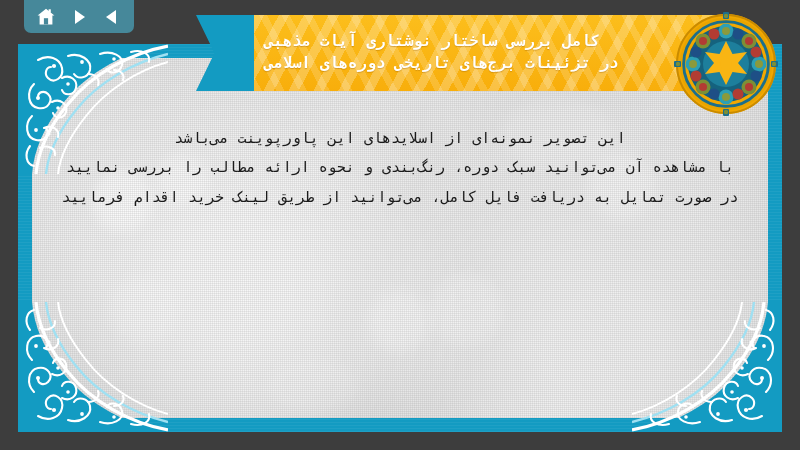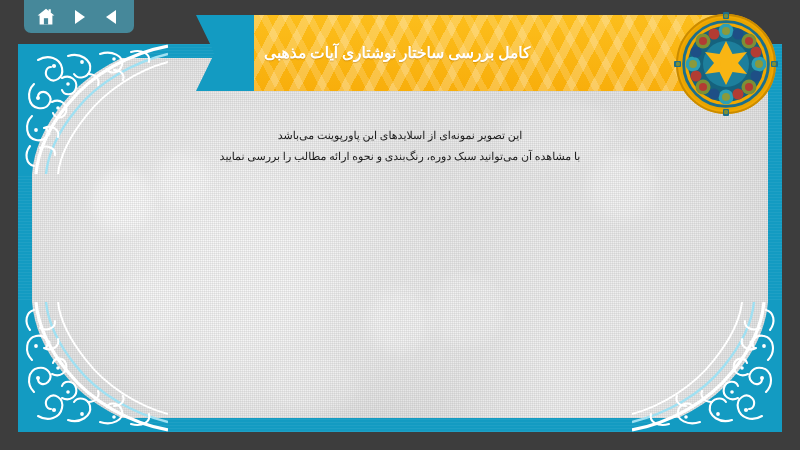--- a/index.html
+++ b/index.html
@@ -7,21 +7,21 @@
     margin: 0;
     padding: 0;
     background: #3a3a3a;
   }
   #slide {
     position: relative;
     width: 800px;
     height: 450px;
     overflow: hidden;
     background: #3d3d3d;
-    font-family: Liberation Serif, serif;
+    font-family: Liberation Mono, monospace;
   }
 
   
   .navbar {
     position: absolute;
     top: 0;
     left: 24px;
     width: 110px;
     height: 33px;
     background: #46889a;
@@ -165,21 +165,21 @@
     position: absolute;
     top: 125px;
     left: 60px;
     right: 60px;
     z-index: 20;
     direction: rtl;
     text-align: center;
   }
   .body-line {
     color: #1b1b1b;
-    font-size: 11px;
+    font-size: 15px;
     line-height: 1.95;
     white-space: nowrap;
     font-weight: 500;
   }
 </style>
 </head>
 <body>
 
 <div id="slide">
 
@@ -321,20 +321,21 @@
         <circle cx="40" cy="64" r="1.8"></circle>
         <circle cx="31" cy="90" r="1.6"></circle>
       </g>
     </svg>
   </div>
 
   <div class="banner-wrap">
     <div class="banner-tail"></div>
     <div class="banner-body">
       <div class="banner-line">کامل بررسی ساختار نوشتاری آیات مذهبی</div>
+      <div class="banner-line">در تزئینات برج‌های تاریخی دوره‌های اسلامی</div>
     </div>
   </div>
 
   <div class="medallion">
     <svg viewBox="0 0 104 104" aria-hidden="true">
       <circle cx="52" cy="52" r="50" fill="#f2a800"></circle>
       <circle cx="52" cy="52" r="49" fill="none" stroke="#c98b00" stroke-width="2"></circle>
       <circle cx="52" cy="52" r="45" fill="#1b6f8c"></circle>
       <circle cx="52" cy="52" r="45" fill="none" stroke="#e8a400" stroke-width="2.4"></circle>
       <circle cx="52" cy="52" r="41" fill="#f2a800"></circle>
@@ -386,15 +387,16 @@
         <circle cx="52" cy="100" r="2.2"></circle>
         <circle cx="4" cy="52" r="2.2"></circle>
         <circle cx="100" cy="52" r="2.2"></circle>
       </g>
     </svg>
   </div>
 
   <div class="body-text">
     <div class="body-line">این تصویر نمونه‌ای از اسلایدهای این پاورپوینت می‌باشد</div>
     <div class="body-line">با مشاهده آن می‌توانید سبک دوره، رنگ‌بندی و نحوه ارائه مطالب را بررسی نمایید</div>
+    <div class="body-line">در صورت تمایل به دریافت فایل کامل، می‌توانید از طریق لینک خرید اقدام فرمایید</div>
   </div>
 
 </div>
 
 </body></html>

